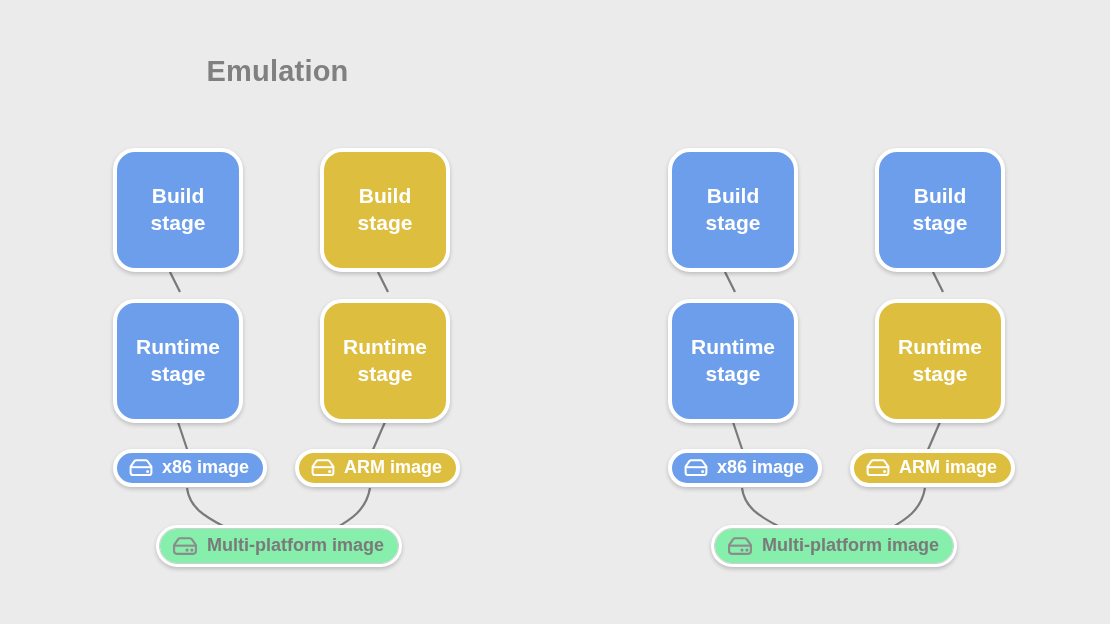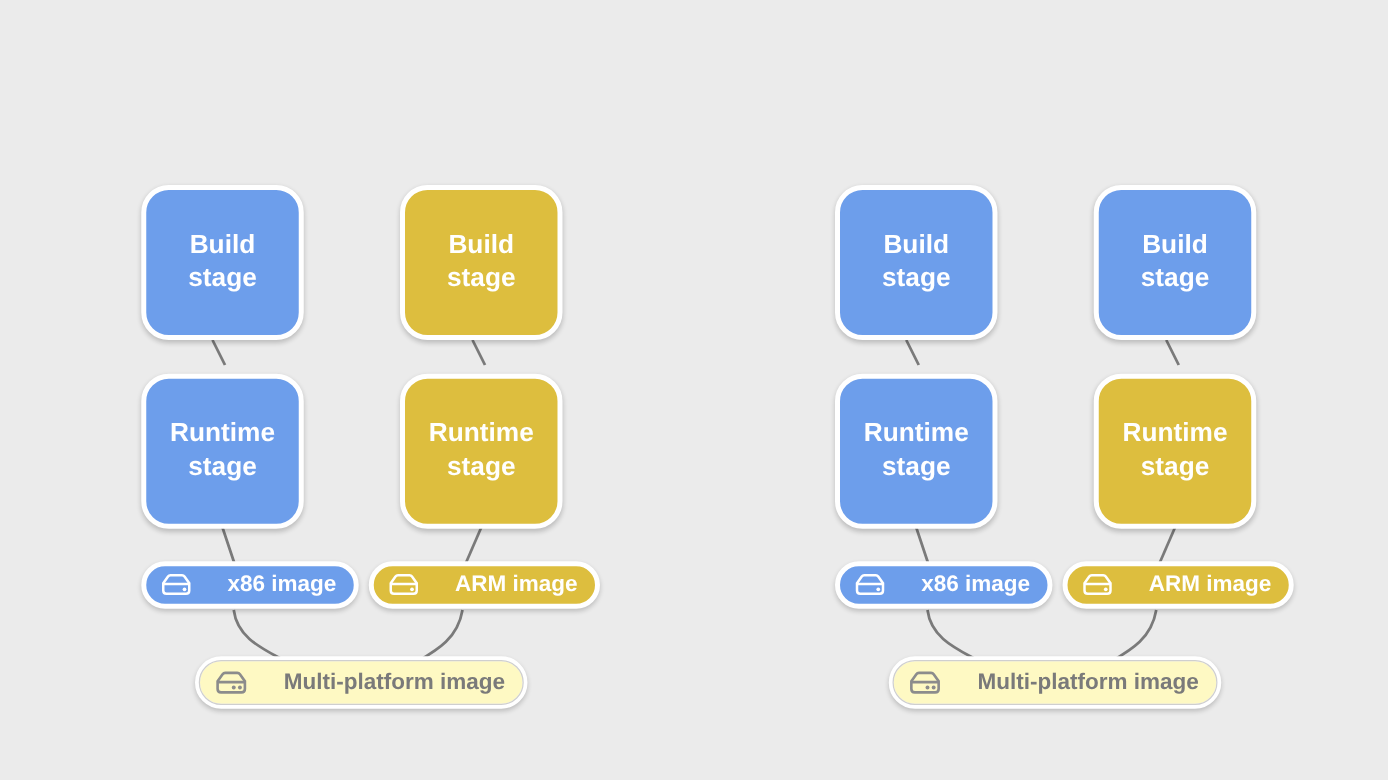--- a/index.html
+++ b/index.html
@@ -83,41 +83,42 @@
     gap: 8px;
     padding: 0 14px 0 11px;
     color: #ffffff;
     font-size: 18px;
     font-weight: bold;
     white-space: nowrap;
     box-shadow: 0 2px 4px rgba(0,0,0,0.20);
     z-index: 3;
   }
   .pill.neutral {
-    background: #fef9c3;
+    background: #86efac;
     border-color: #ffffff;
     color: #7a7a7a;
     outline: 1px solid #cfcfcf;
     outline-offset: -4px;
     justify-content: flex-end;
   }
-  .pill .txt { position: relative; top: -1px; margin-left: 20px; }
+  .pill .txt { position: relative; top: -1px; }
 
   .blue   { background: #6d9eeb; }
   .yellow { background: #ddbe3e; }
 
   .drive-icon { flex: 0 0 auto; display: block; }
 </style>
 </head>
 <body>
 
 <div id="canvas">
 
   <div class="panel" id="panel-left">
 
+    <div class="panel-title">Emulation</div>
 
     <svg class="connectors" viewBox="0 0 555 624" width="555" height="624">
 
       <path d="M 170 272 L 180 292" stroke="#7a7a7a" stroke-width="2.2" fill="none"></path>
 
       <path d="M 378 272 L 388 292" stroke="#7a7a7a" stroke-width="2.2" fill="none"></path>
 
       <path d="M 178 422 L 188 452" stroke="#7a7a7a" stroke-width="2.2" fill="none"></path>
 
       <path d="M 385 422 L 372 452" stroke="#7a7a7a" stroke-width="2.2" fill="none"></path>

